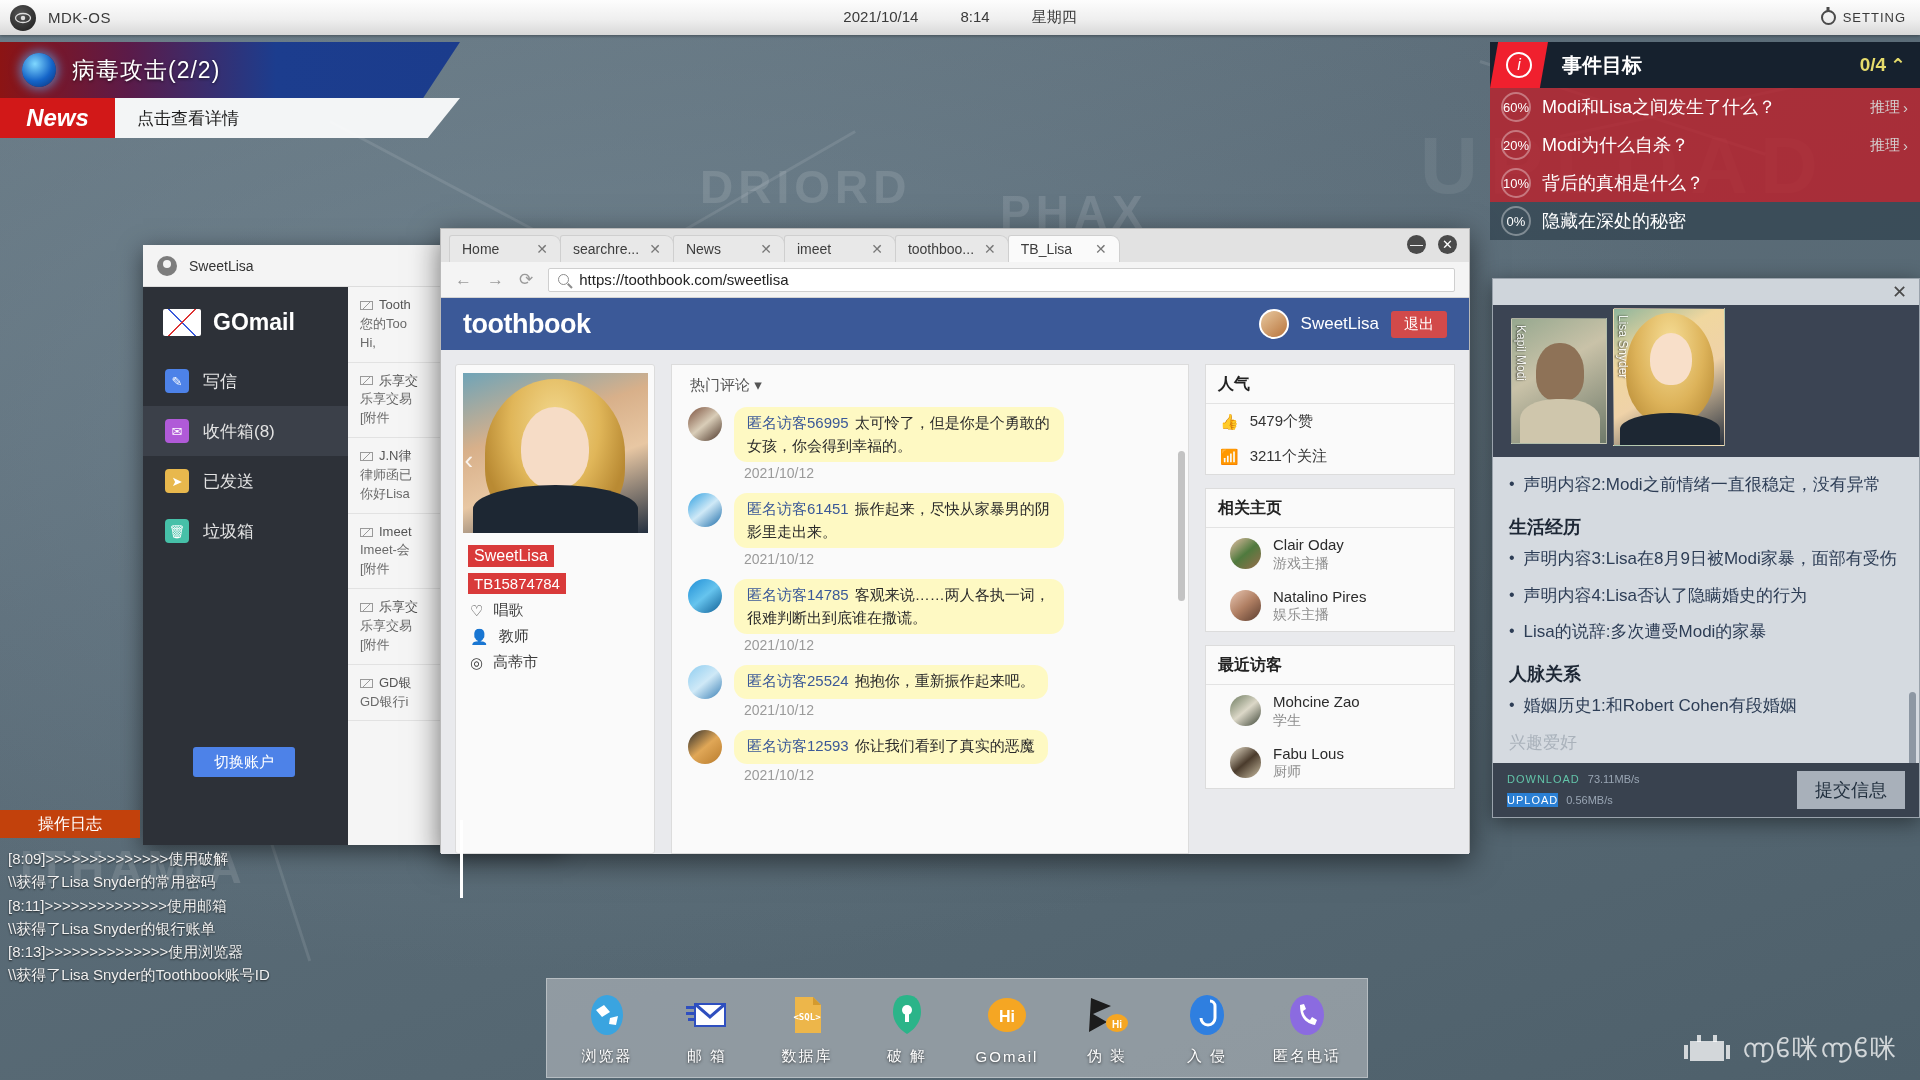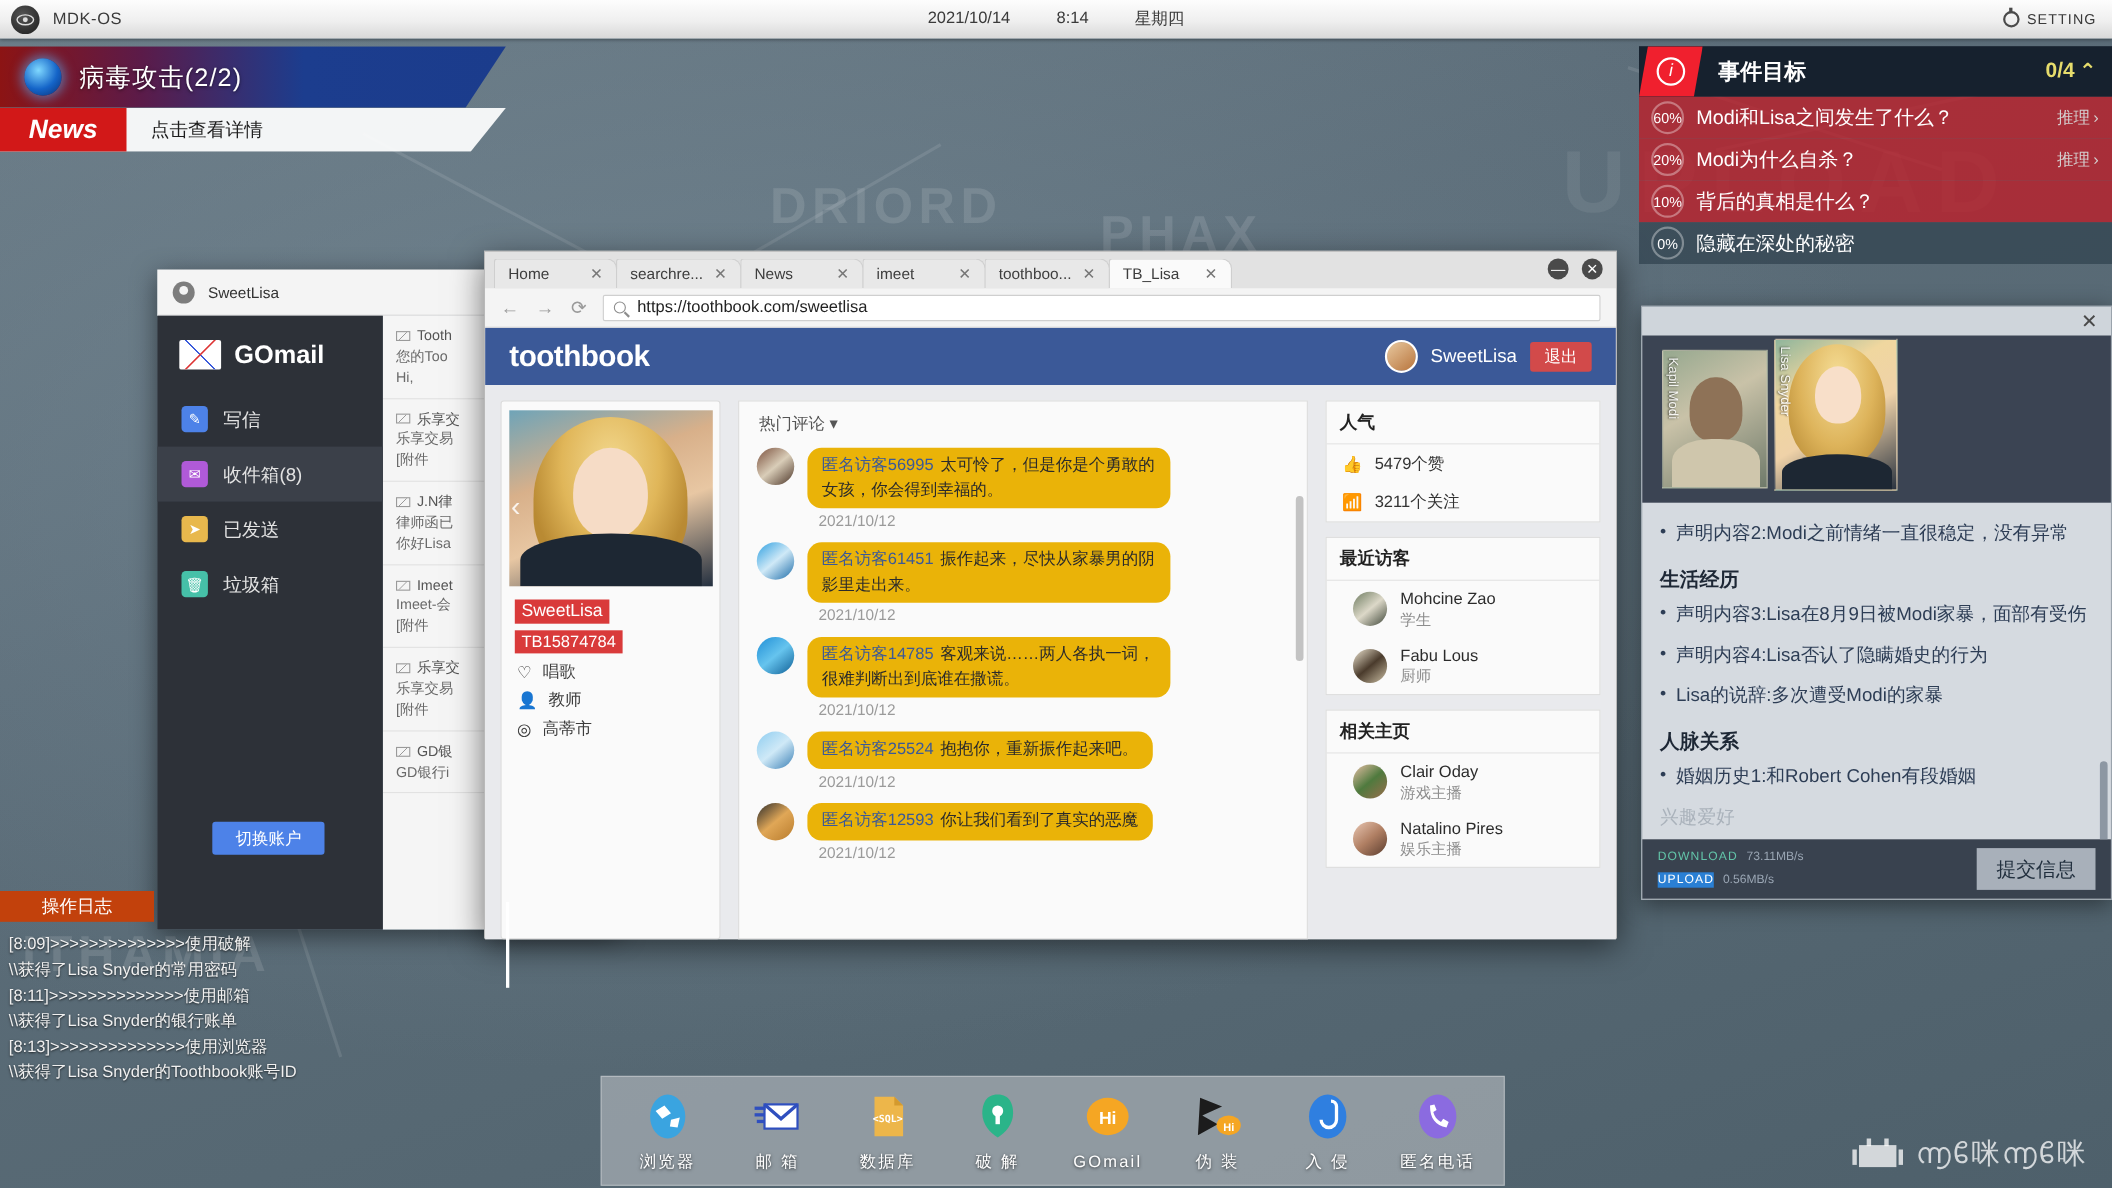--- a/index.html
+++ b/index.html
@@ -137,21 +137,21 @@
   #tbleft .photo .dress{ position:absolute; left:10px; bottom:0; width:165px; height:48px; background:#1d2733; border-radius:50% 50% 0 0;}
   #tbleft .arrow{ position:absolute; left:2px; top:72px; color:#fff; font-size:26px; opacity:.85;}
   #tbleft .nm{ display:inline-block; background:#d93a3a; color:#fff; font-size:16px; padding:2px 6px; margin:12px 0 0 12px;}
   #tbleft .tbid{ display:inline-block; background:#d93a3a; color:#fff; font-size:15px; padding:2px 6px; margin:6px 0 0 12px;}
   #tbleft .trait{ display:flex; align-items:center; gap:10px; color:#3c3c3c; font-size:15px; padding:7px 0 0 14px;}
   
   #tbmid{ flex:1; background:#fafafa; border:1px solid #dcdcdc; overflow:hidden; position:relative;}
   #tbmid .hot{ padding:11px 0 6px 18px; font-size:15px; color:#555;}
   .cmt{ display:flex; gap:12px; padding:6px 14px 0 16px;}
   .cmt .cav{ width:34px;height:34px;border-radius:50%; flex:none;}
-  .cmt .bub{ background:#eab308; border-radius:13px; padding:5px 13px; font-size:15px; color:#2b2b2b; line-height:1.5; max-width:330px;}
+  .cmt .bub{ background:#fef9c3; border-radius:13px; padding:5px 13px; font-size:15px; color:#2b2b2b; line-height:1.5; max-width:330px;}
   .cmt .bub b{ color:#3b5998; font-weight:normal; margin-right:6px;}
   .cdate{ padding:3px 0 6px 72px; font-size:14px; color:#9a9a9a;}
   #tbmid .scroll{ position:absolute; right:3px; top:86px; width:7px; height:150px; background:#c3c3c3; border-radius:4px;}
   
   #tbright{ width:250px; flex:none; display:flex; flex-direction:column; gap:13px;}
   .rcard{ background:#fafafa; border:1px solid #dcdcdc;}
   .rcard h4{ font-size:16px; color:#222; padding:9px 0 8px 12px; border-bottom:1px solid #e3e3e3;}
   .rrow{ display:flex; align-items:center; gap:11px; padding:8px 0 8px 14px; font-size:15px; color:#333;}
   .rperson{ display:flex; align-items:center; gap:12px; padding:7px 0 7px 24px;}
   .rperson .pav{ width:31px;height:31px;border-radius:50%;flex:none;}
@@ -485,51 +485,51 @@
             <span>👍</span>
             <span>5479个赞</span>
           </div>
           <div class="rrow">
             <span>📶</span>
             <span>3211个关注</span>
           </div>
         </div>
 
         <div class="rcard">
+          <h4>相关主页</h4>
+          <div class="rperson">
+            <span class="pav" style="background:linear-gradient(140deg,#e7bfa6,#4f7a3e,#9a6d4c)"></span>
+            <span>
+              <div class="pn">Clair Oday</div>
+              <div class="pr">游戏主播</div>
+            </span>
+          </div>
+          <div class="rperson">
+            <span class="pav" style="background:linear-gradient(140deg,#e9c7b3,#b07f63,#5a3c2e)"></span>
+            <span>
+              <div class="pn">Natalino Pires</div>
+              <div class="pr">娱乐主播</div>
+            </span>
+          </div>
+        </div>
+
+        <div class="rcard">
           <h4>最近访客</h4>
           <div class="rperson">
             <span class="pav" style="background:linear-gradient(140deg,#6c7a5f,#dcd8c8,#3c4436)"></span>
             <span>
               <div class="pn">Mohcine Zao</div>
               <div class="pr">学生</div>
             </span>
           </div>
           <div class="rperson">
             <span class="pav" style="background:linear-gradient(140deg,#efe6d2,#4a3b2c,#cbbfa4)"></span>
             <span>
               <div class="pn">Fabu Lous</div>
               <div class="pr">厨师</div>
-            </span>
-          </div>
-        </div>
-
-        <div class="rcard">
-          <h4>相关主页</h4>
-          <div class="rperson">
-            <span class="pav" style="background:linear-gradient(140deg,#e7bfa6,#4f7a3e,#9a6d4c)"></span>
-            <span>
-              <div class="pn">Clair Oday</div>
-              <div class="pr">游戏主播</div>
-            </span>
-          </div>
-          <div class="rperson">
-            <span class="pav" style="background:linear-gradient(140deg,#e9c7b3,#b07f63,#5a3c2e)"></span>
-            <span>
-              <div class="pn">Natalino Pires</div>
-              <div class="pr">娱乐主播</div>
             </span>
           </div>
         </div>
       </div>
     </div>
   </div>
 </div>
 
 <div id="eventpanel">
   <div class="ehead">

